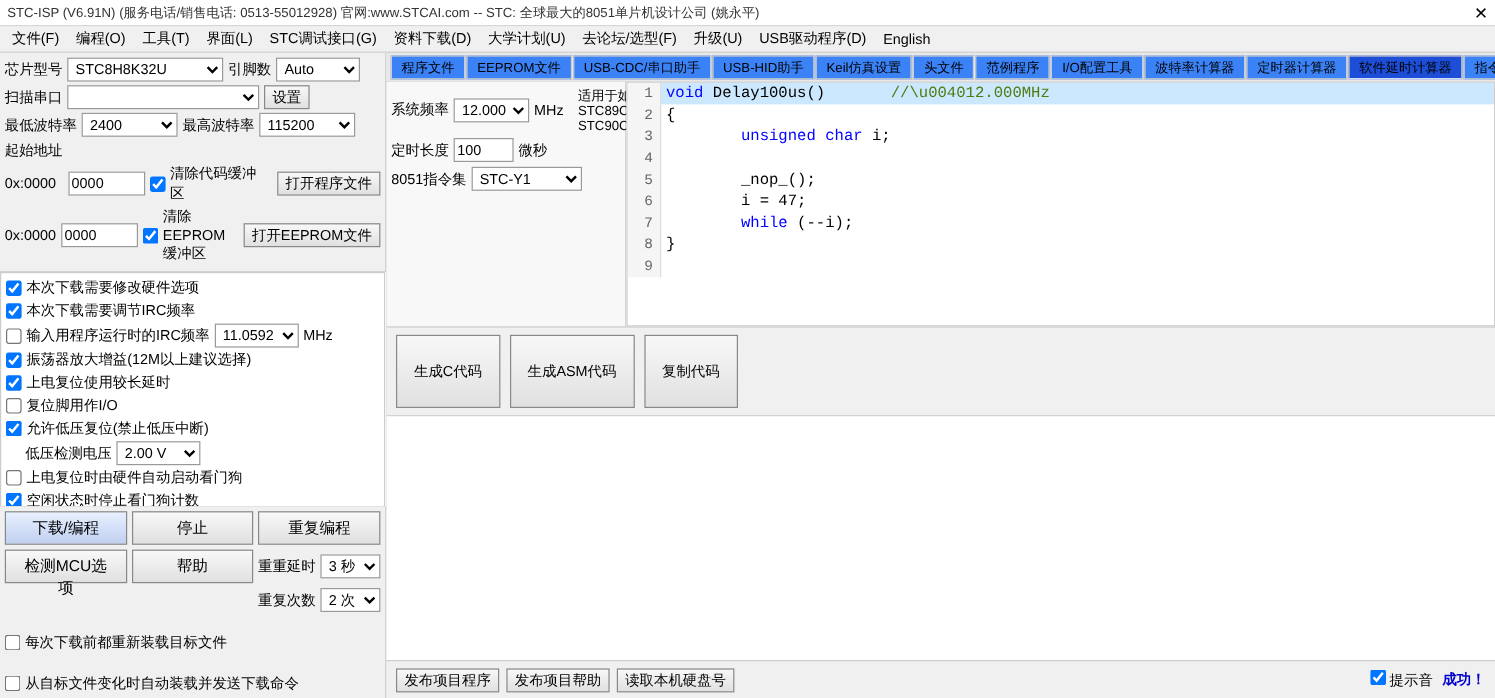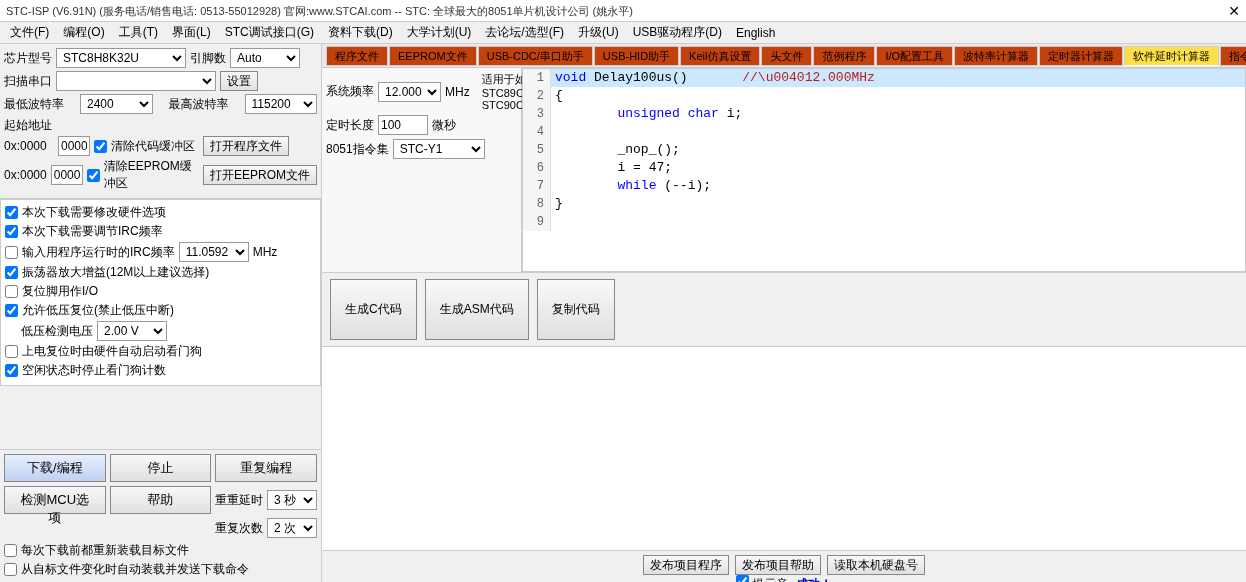--- a/index.html
+++ b/index.html
@@ -12,21 +12,21 @@
       overflow: hidden;
       color: #000;
     }
 
     
     .title-bar {
       background: #fff;
       border-bottom: 1px solid #ccc;
       padding: 2px 6px;
       display: flex;
-      align-items: flex-end;
+      align-items: center;
       justify-content: space-between;
       height: 22px;
     }
     .title-bar-text { font-size: 11px; color: #333; }
     .title-bar-close { font-size: 14px; cursor: pointer; }
 
     
     .menu-bar {
       background: #f0f0f0;
       border-bottom: 1px solid #ccc;
@@ -91,33 +91,33 @@
       height: 20px;
       border: 1px solid #888;
       background: linear-gradient(to bottom, #f8f8f8, #e0e0e0);
       cursor: pointer;
       white-space: nowrap;
     }
 
     .speed-row {
       display: flex;
       align-items: center;
-      gap: 16px;
+      gap: 4px;
       margin-bottom: 3px;
     }
     .speed-select { width: 80px; }
 
     .addr-row {
       display: flex;
       align-items: center;
       gap: 4px;
       margin-bottom: 2px;
     }
     .addr-label { width: 50px; font-size: 12px; }
-    .addr-input { width: 32px; }
+    .addr-input { width: 64px; }
 
     .checkbox-row {
       display: flex;
       align-items: center;
       gap: 4px;
     }
 
     
     .hw-tabs {
       display: flex;
@@ -198,21 +198,21 @@
       font-size: 12px;
     }
     .delay-select { width: 50px; }
     .times-select { width: 50px; }
 
     .checkbox-bottom {
       display: flex;
       align-items: center;
       gap: 4px;
       font-size: 12px;
-      margin-top: 2px;
+      margin-top: 17px;
     }
 
     
     .right-panel {
       flex: 1;
       display: flex;
       flex-direction: column;
       overflow: hidden;
     }
 
@@ -224,29 +224,29 @@
       font-size: 12px;
       overflow-x: auto;
       white-space: nowrap;
       padding: 2px 4px 0;
       gap: 1px;
       height: 24px;
     }
     .right-tab {
       padding: 2px 8px;
       border: 1px solid #ccc;
-      background: #c2410c;
+      background: #3b82f6;
       cursor: pointer;
       font-size: 11px;
       white-space: nowrap;
       height: 20px;
       display: flex;
       align-items: center;
     }
-    .right-tab.active { background: #fde047; border-bottom-color: #fff; }
+    .right-tab.active { background: #1d4ed8; border-bottom-color: #fff; }
 
     
     .code-section {
       display: flex;
       flex: 1;
       overflow: hidden;
     }
 
     .code-config {
       width: 200px;
@@ -299,21 +299,21 @@
       user-select: none;
       line-height: 18px;
     }
     .line-content {
       padding-left: 4px;
       line-height: 18px;
       white-space: pre;
       font-size: 13px;
     }
     .kw-blue { color: #0000ff; }
-    .kw-green { color: #b91c1c; }
+    .kw-green { color: #4d7c0f; }
 
     
     .code-actions {
       display: flex;
       gap: 8px;
       padding: 6px 8px;
       background: #f0f0f0;
       border-top: 1px solid #ccc;
       border-bottom: 1px solid #ccc;
     }
@@ -337,21 +337,20 @@
 
     
     .bottom-bar {
       display: flex;
       align-items: center;
       justify-content: space-between;
       padding: 4px 8px;
       background: #f0f0f0;
       border-top: 1px solid #ccc;
       height: 32px;
-      flex-direction: column;
     }
     .bottom-btns { display: flex; gap: 6px; }
     .bottom-right { display: flex; align-items: center; gap: 8px; font-size: 12px; }
 
     .scrollbar-area {
       overflow-y: auto;
       flex: 1;
     }
     .scrollbar-area::-webkit-scrollbar { width: 12px; }
     .scrollbar-area::-webkit-scrollbar-track { background: #f0f0f0; }
@@ -456,20 +455,24 @@
           <input type="checkbox" style="">
           <span>输入用程序运行时的IRC频率</span>
           <select style="width:70px;height:20px;font-size:12px">
             <option>11.0592</option>
           </select>
           <span>MHz</span>
         </div>
         <div class="option-item">
           <input type="checkbox" checked="" style="">
           <span>振荡器放大增益(12M以上建议选择)</span>
+        </div>
+        <div class="option-item">
+          <input type="checkbox" checked="" style="">
+          <span>上电复位使用较长延时</span>
         </div>
         <div class="option-item">
           <input type="checkbox" style="">
           <span>复位脚用作I/O</span>
         </div>
         <div class="option-item">
           <input type="checkbox" checked="" style="">
           <span>允许低压复位(禁止低压中断)</span>
         </div>
         <div class="sub-option">

